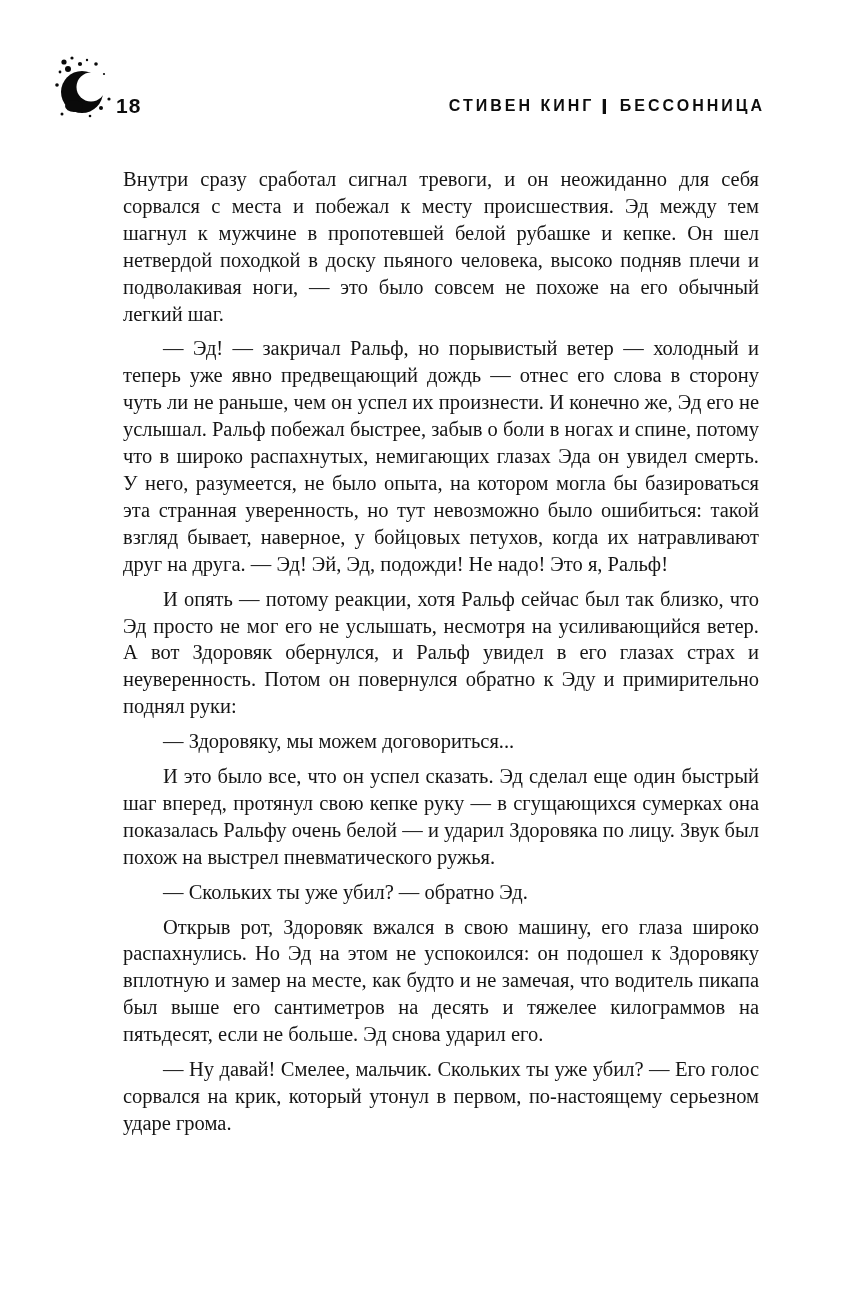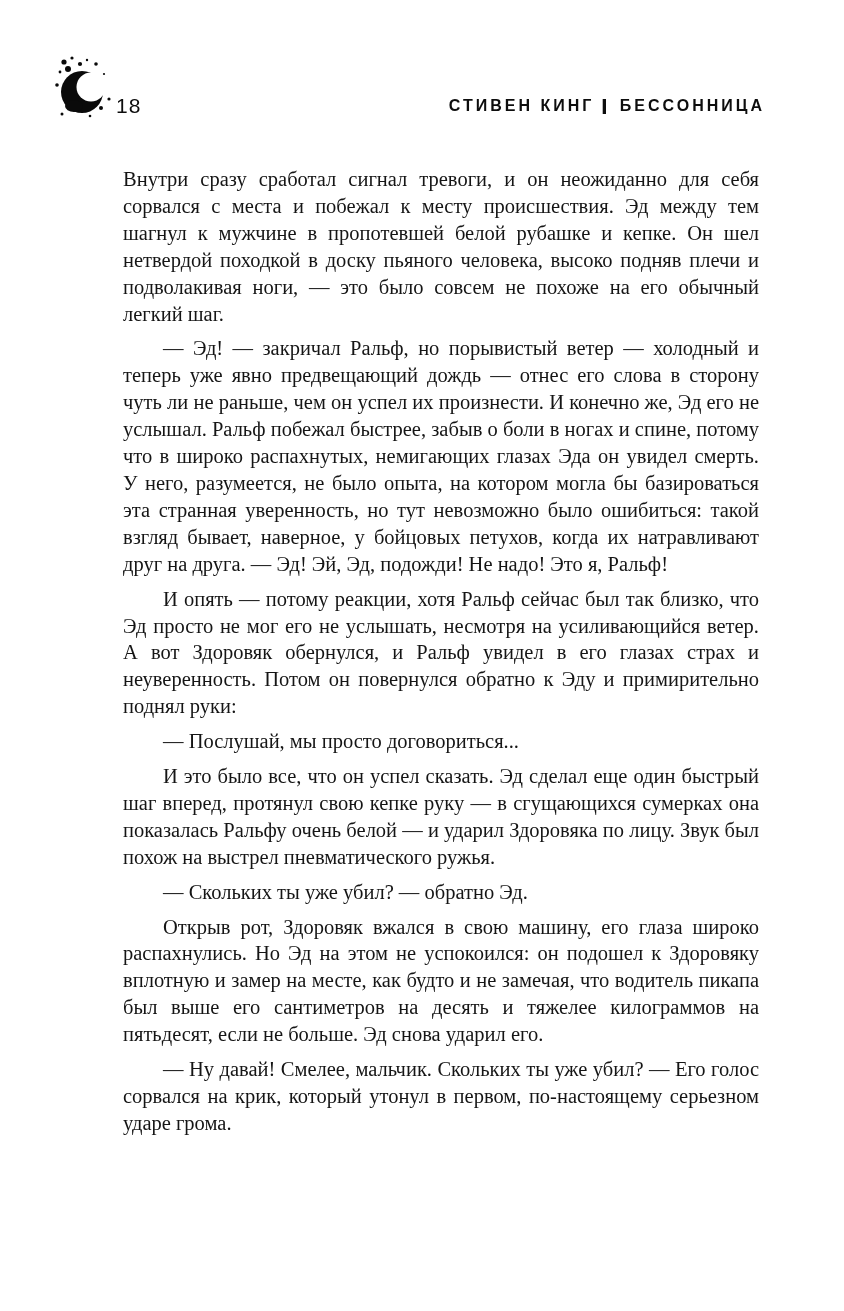--- a/index.html
+++ b/index.html
@@ -25,21 +25,21 @@
     position: absolute;
     left: 54px;
     top: 52px;
   }
 
   .page-number {
     position: absolute;
     left: 116px;
     top: 94px;
     font-family: "Liberation Sans", sans-serif;
-    font-weight: 400;
+    font-weight: 700;
     font-size: 21px;
     letter-spacing: 1px;
     color: #0d0d0d;
     text-align: right;
   }
 
   .running-head {
     position: absolute;
     top: 97px;
     right: 79px;
@@ -110,18 +110,18 @@
   <div class="running-head">
     <span>СТИВЕН КИНГ</span><span class="sep">|</span><span>БЕССОННИЦА</span>
   </div>
 
 </header>
 
 <main class="body-text">
   <p class="continued">Внутри сразу сработал сигнал тревоги, и он неожиданно для себя сорвался с места и побежал к месту происшествия. Эд между тем шагнул к мужчине в пропотевшей белой рубашке и кепке. Он шел нетвердой походкой в доску пьяного человека, высоко подняв плечи и подволакивая ноги, — это было совсем не похоже на его обычный легкий шаг.</p>
   <p>— Эд! — закричал Ральф, но порывистый ветер — холодный и теперь уже явно предвещающий дождь — отнес его слова в сторону чуть ли не раньше, чем он успел их произнести. И конечно же, Эд его не услышал. Ральф побежал быстрее, забыв о боли в ногах и спине, потому что в широко распахнутых, немигающих глазах Эда он увидел смерть. У него, разумеется, не было опыта, на котором могла бы базироваться эта странная уверенность, но тут невозможно было ошибиться: такой взгляд бывает, наверное, у бойцовых петухов, когда их натравливают друг на друга. — Эд! Эй, Эд, подожди! Не надо! Это я, Ральф!</p>
   <p>И опять — потому реакции, хотя Ральф сейчас был так близко, что Эд просто не мог его не услышать, несмотря на усиливающийся ветер. А вот Здоровяк обернулся, и Ральф увидел в его глазах страх и неуверенность. Потом он повернулся обратно к Эду и примирительно поднял руки:</p>
-  <p>— Послушай, мы просто договориться...</p>
+  <p>— Здоровяку, мы можем договориться...</p>
   <p>И это было все, что он успел сказать. Эд сделал еще один быстрый шаг вперед, протянул свою кепке руку — в сгущающихся сумерках она показалась Ральфу очень белой — и ударил Здоровяка по лицу. Звук был похож на выстрел пневматического ружья.</p>
   <p>— Скольких ты уже убил? — обратно Эд.</p>
   <p>Открыв рот, Здоровяк вжался в свою машину, его глаза широко распахнулись. Но Эд на этом не успокоился: он подошел к Здоровяку вплотную и замер на месте, как будто и не замечая, что водитель пикапа был выше его сантиметров на десять и тяжелее килограммов на пятьдесят, если не больше. Эд снова ударил его.</p>
   <p>— Ну давай! Смелее, мальчик. Скольких ты уже убил? — Его голос сорвался на крик, который утонул в первом, по-настоящему серьезном ударе грома.</p>
 </main>
 
 </body></html>

